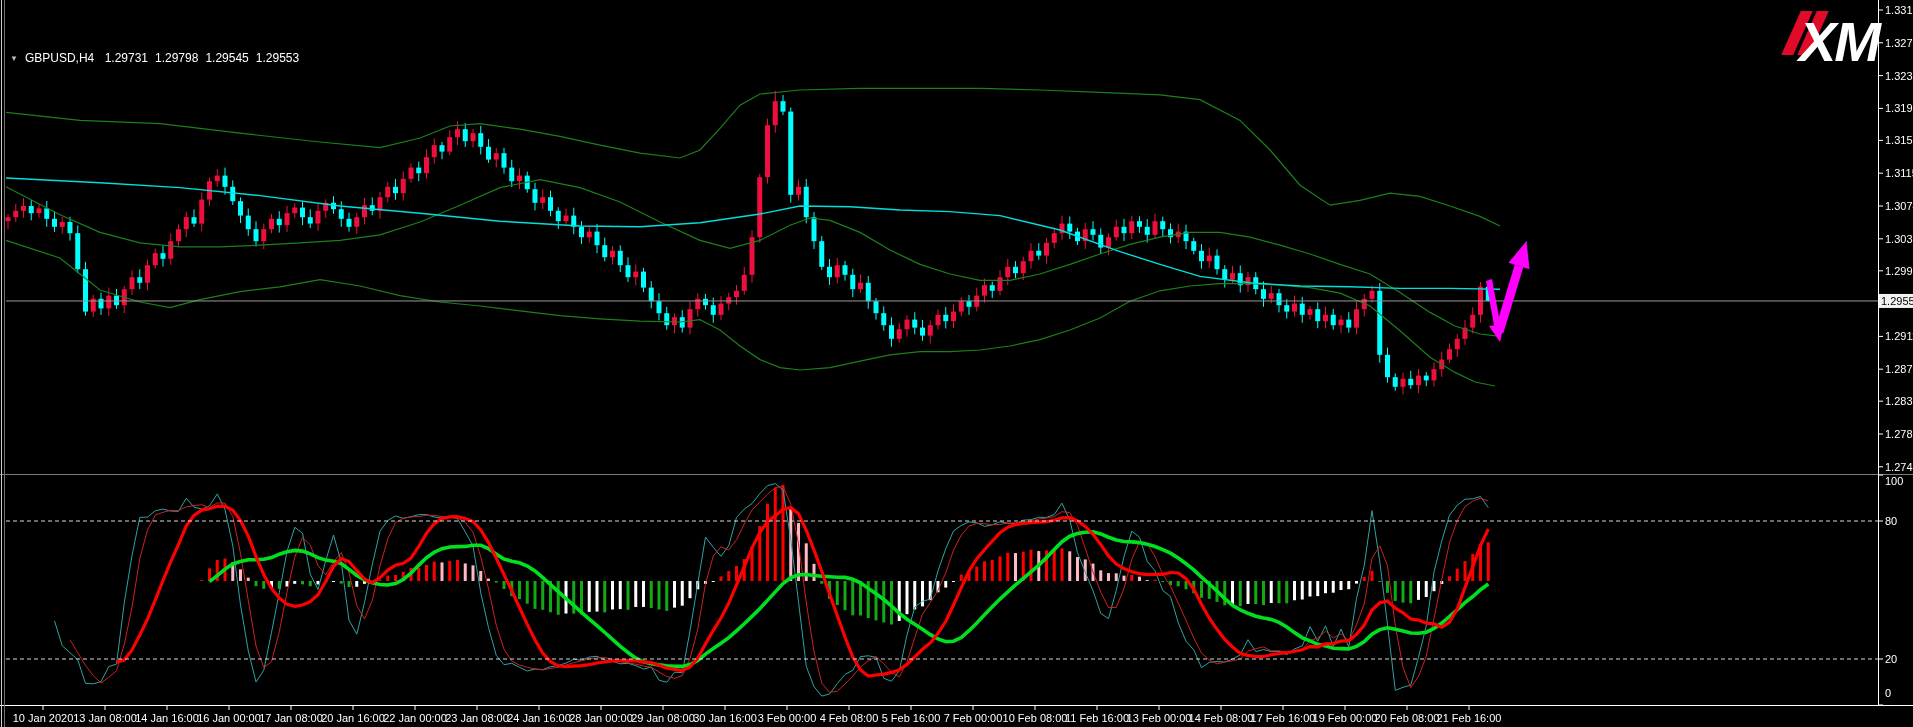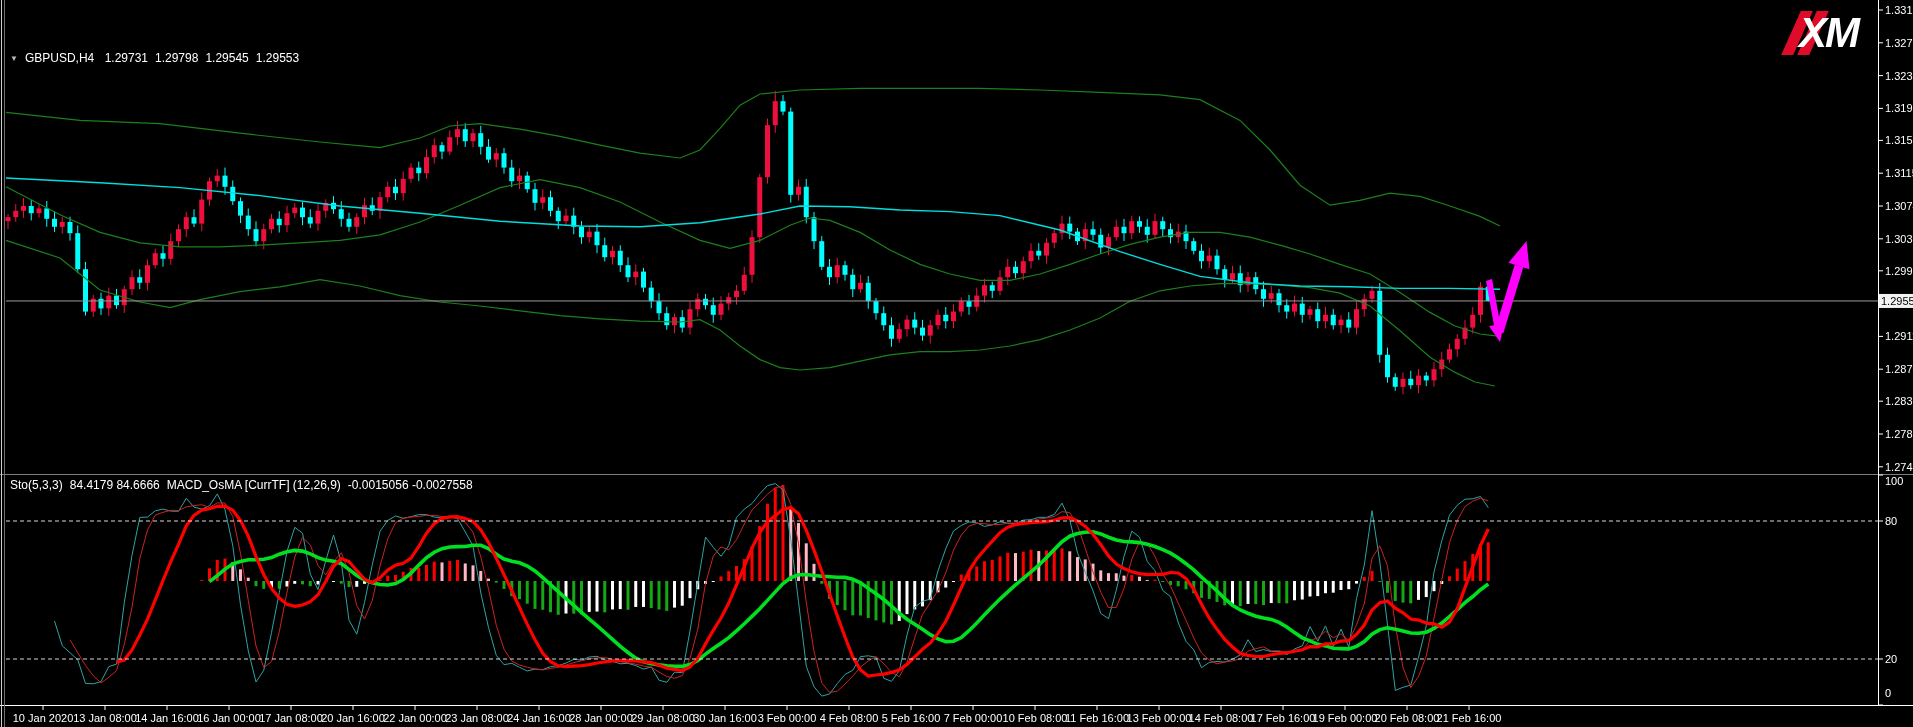--- a/index.html
+++ b/index.html
@@ -9,21 +9,21 @@
   svg text{fill:#ffffff;font-size:11px;font-family:"Liberation Sans",sans-serif;}
   .title-bar{position:absolute;left:10px;top:4px;color:#fff;font-size:12px;white-space:nowrap;z-index:5;margin-top:47px;}
   .title-bar .tri{color:#b9b9b9;font-size:8px;margin-right:7px;vertical-align:1px;cursor:pointer;}
   .title-bar span.v{margin-right:7px;}
   .ind-label{position:absolute;left:10px;top:478px;color:#fff;font-size:12px;white-space:nowrap;z-index:5;}
   .ind-label span{margin-right:7px;}
   .xm-logo{position:absolute;right:36px;top:8px;width:92px;height:50px;z-index:6;}
   .xm-logo .slash1,.xm-logo .slash2{position:absolute;top:3px;width:12px;height:44px;background:#e00b28;transform:skewX(-24deg);}
   .xm-logo .slash1{left:6px;}
   .xm-logo .slash2{left:22px;}
-  .xm-logo .xm-text{position:absolute;left:14px;top:1px;color:#fff;font-size:42px;font-weight:bold;font-style:italic;letter-spacing:-2px;}
+  .xm-logo .xm-text{position:absolute;left:14px;top:1px;color:#fff;font-size:56px;font-weight:bold;font-style:italic;letter-spacing:-2px;}
 </style>
 </head>
 <body>
 
 <div class="screen">
   <svg id="chart-svg" width="1913" height="727">
       <defs>
         <clipPath id="mainClip">
           <rect x="0" y="0" width="1878" height="472"></rect>
         </clipPath>
@@ -702,22 +702,19 @@
         <line x1="1469" y1="706" x2="1469" y2="710" stroke="#fff" stroke-width="1"></line>
         <text x="1469" y="722" text-anchor="middle">21 Feb 16:00</text>
       </g>
     </svg>
 
   <div class="title-bar">
     <span class="tri">▼</span><span class="v">GBPUSD,H4</span>
     <span class="v">1.29731</span><span class="v">1.29798</span><span class="v">1.29545</span><span class="v">1.29553</span>
   </div>
 
-  <div class="ind-label">
-    <span>Sto(5,3,3)</span><span>84.4179 84.6666</span><span>MACD_OsMA [CurrTF] (12,26,9)</span><span>-0.0015056 -0.0027558</span>
-  </div>
 
   <div class="xm-logo">
     <div class="slash1"></div>
     <div class="slash2"></div>
     <span class="xm-text">XM</span>
   </div>
 </div>
 
 </body></html>

